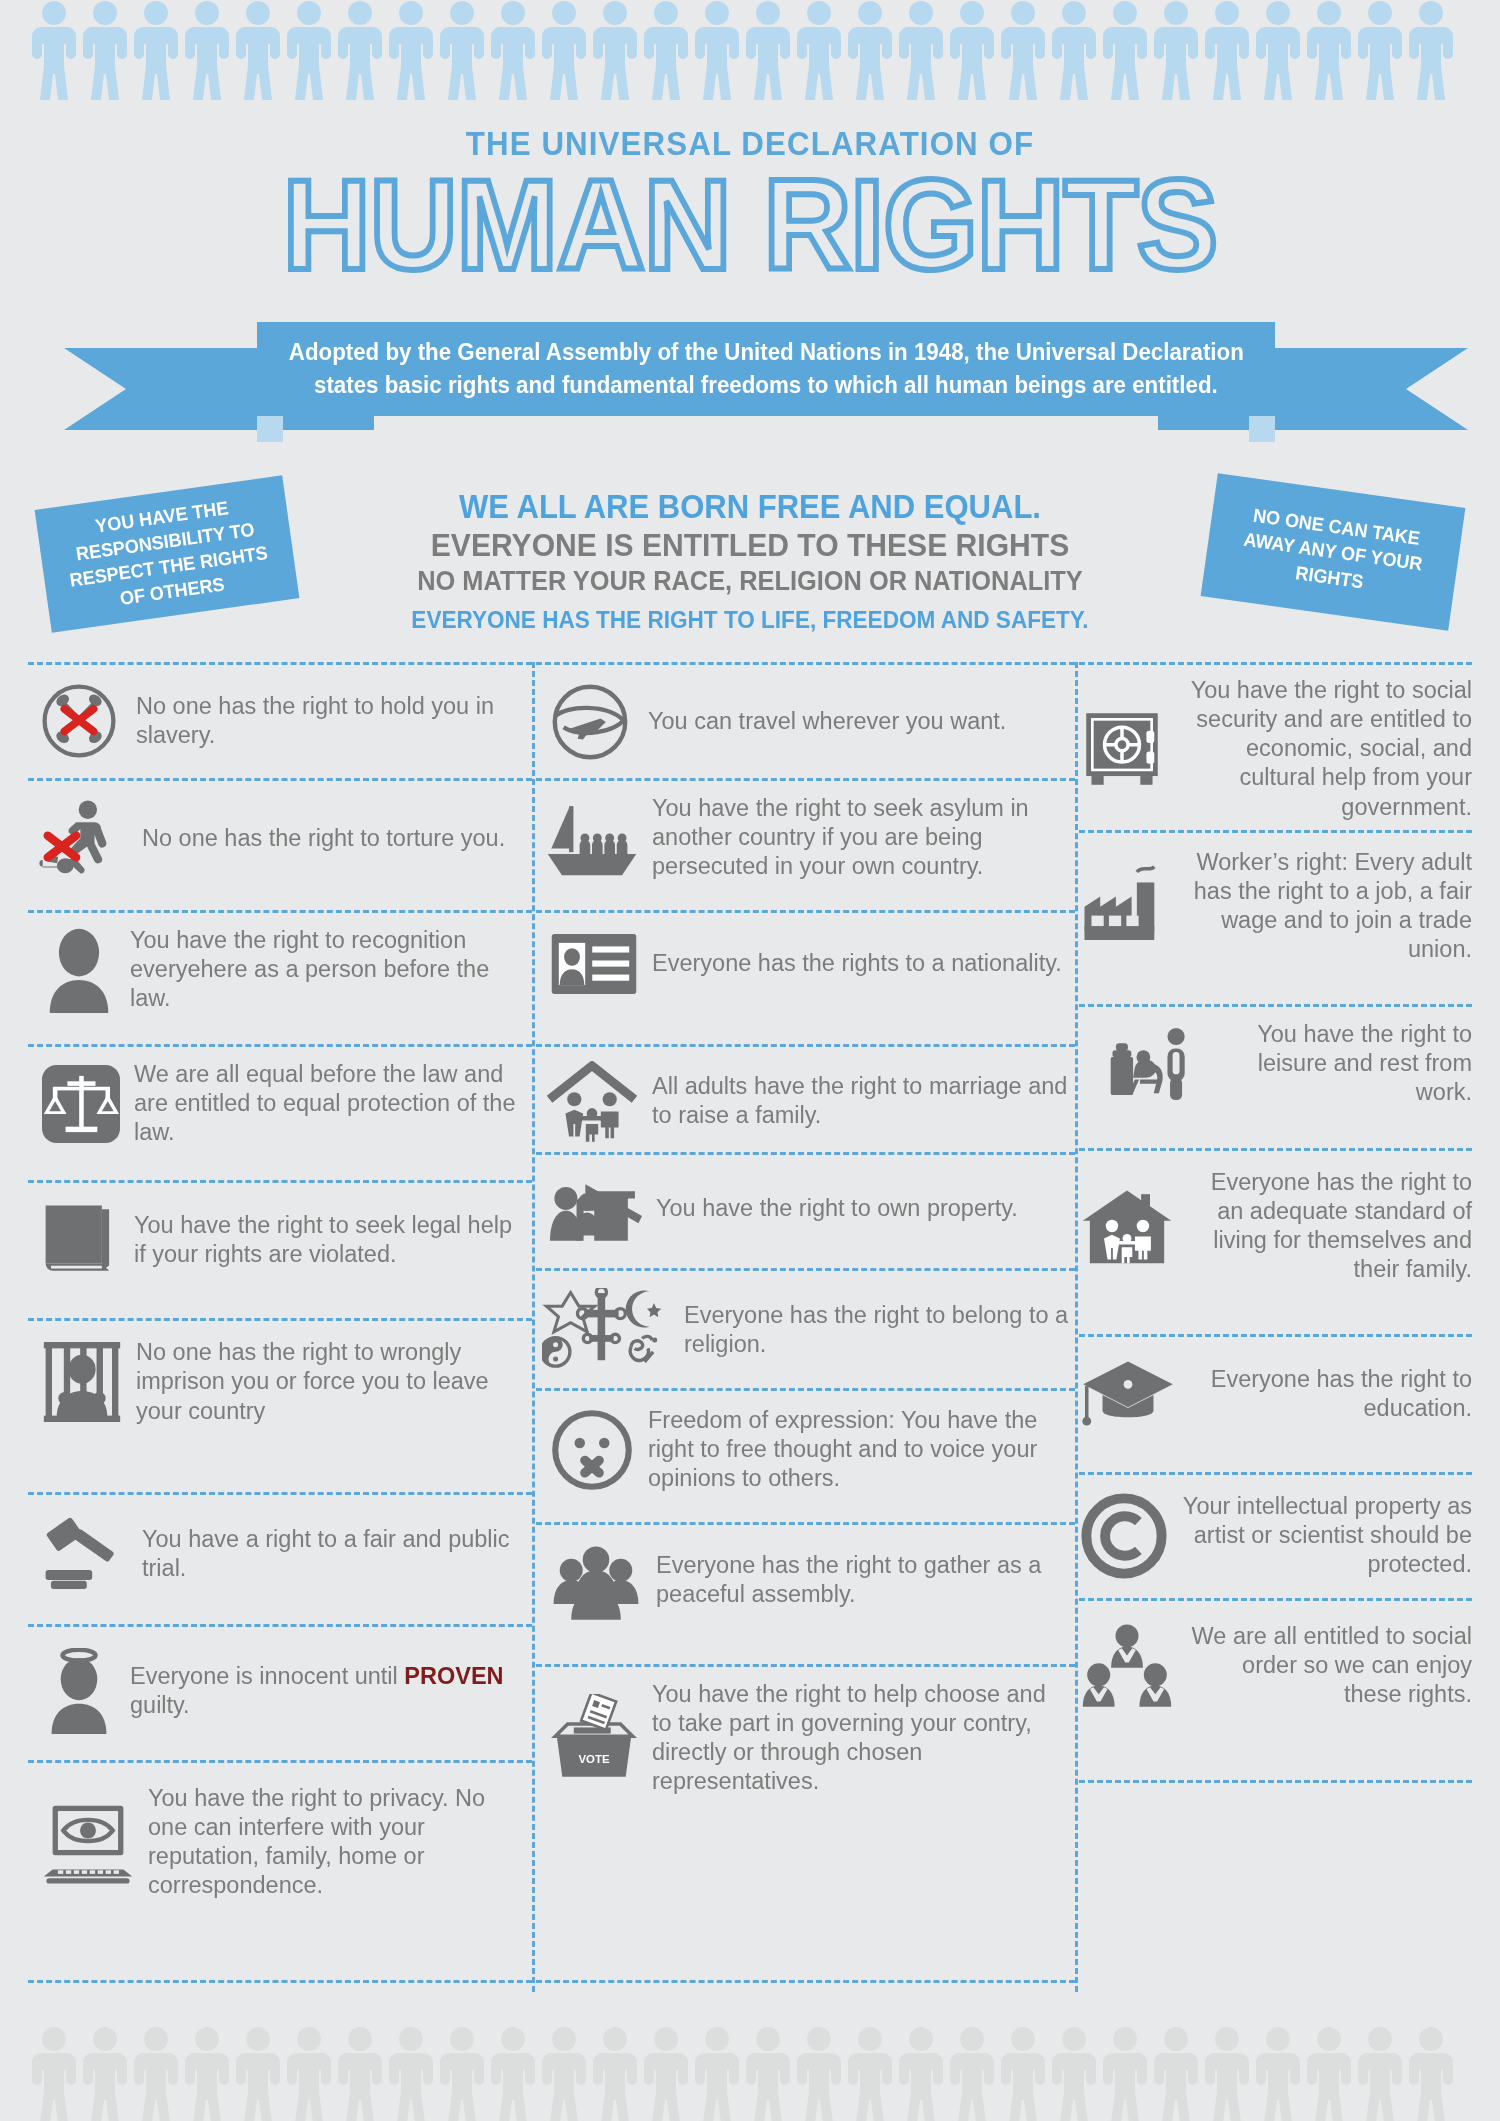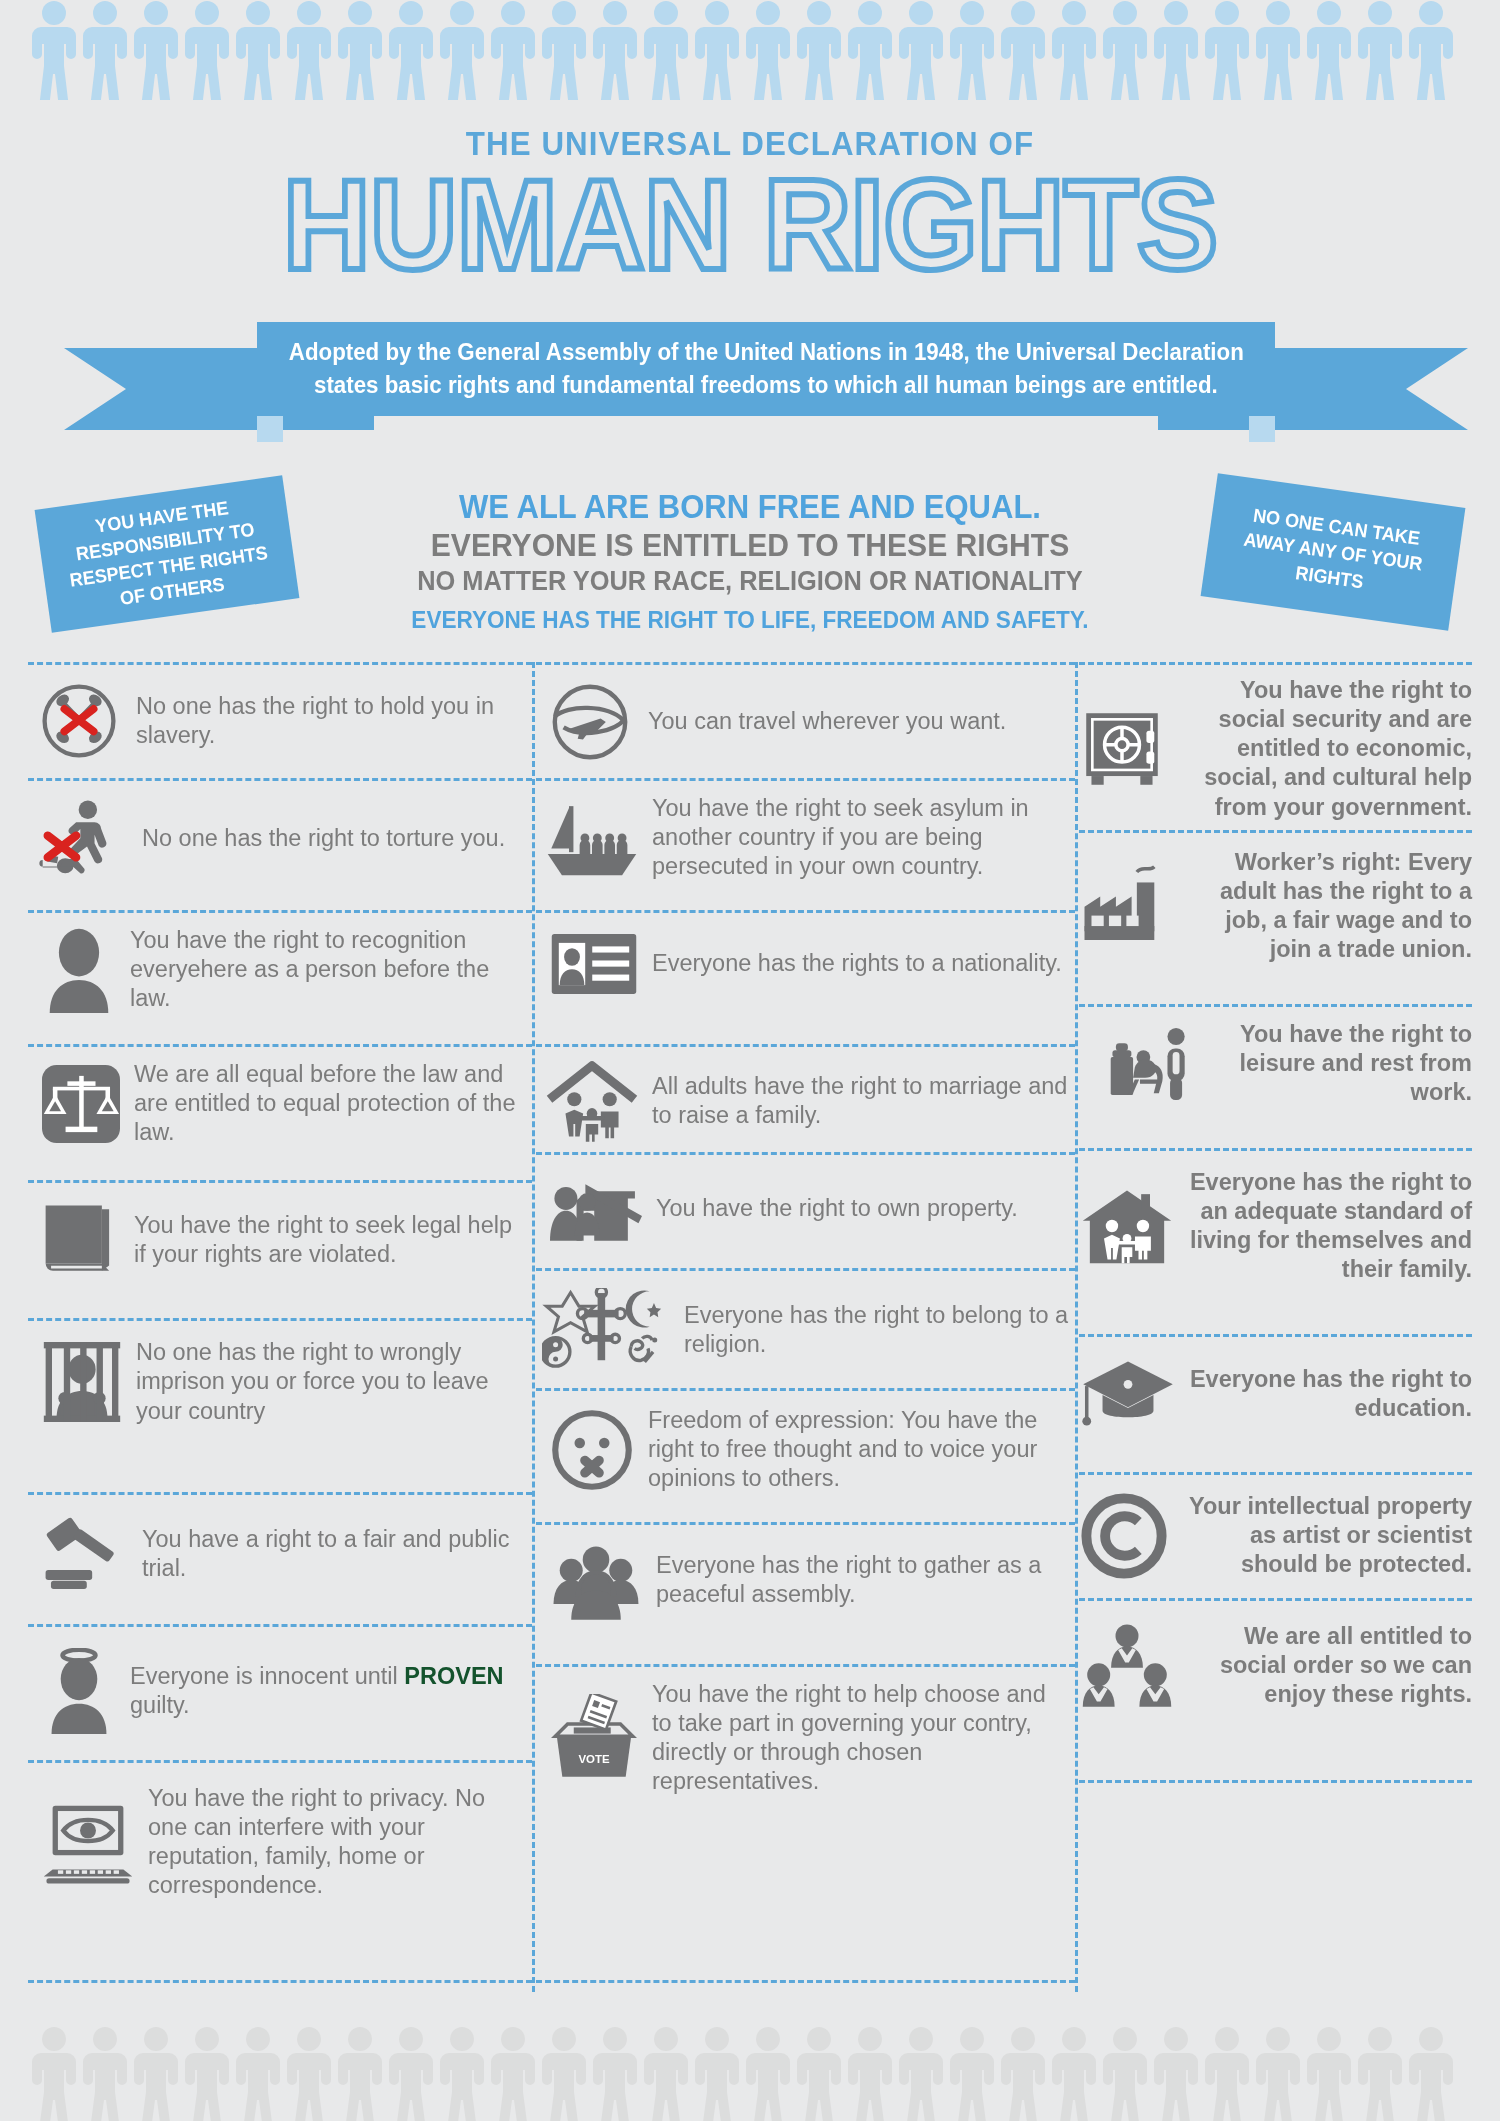--- a/index.html
+++ b/index.html
@@ -73,34 +73,34 @@
   }
   .tiltbox.left  { left: 42px;  top: 492px; width: 250px; height: 124px; transform: rotate(-8deg); }
   .tiltbox.right { right: 42px; top: 490px; width: 250px; height: 124px; transform: rotate(8deg); }
   .tiltbox span { display: block; transform: scaleX(0.95); }
 
   
   .grid { position: absolute; top: 662px; left: 28px; width: 1444px; height: 1330px; }
   .col { position: absolute; top: 0; height: 1330px; }
   .col-1 { left: 0;    width: 500px; }
   .col-2 { left: 508px; width: 535px; }
-  .col-3 { left: 1051px; width: 393px; font-weight: bold; }
+  .col-3 { left: 1051px; width: 393px; }
 
   .vrule { position: absolute; top: 0; height: 1330px; width: 0;
            border-left: 3px dashed #5ba7d9; }
   .vrule.v1 { left: 504px; }
   .vrule.v2 { left: 1047px; }
 
   .hline { position: absolute; height: 0; border-top: 3px dashed #5ba7d9; }
 
   .item { position: absolute; display: flex; align-items: center; gap: 14px; }
   .icon { flex: 0 0 auto; display: flex; align-items: flex-end; justify-content: center; }
   .icon svg { display: block; }
   .txt { color: #7c7c7c; font-size: 23.5px; line-height: 1.24; font-family: "Liberation Sans", sans-serif; }
-  .txt b { font-weight: bold; color: #14532d; }
+  .txt b { font-weight: bold; color: #7f1d1d; }
   .col-3 .txt { text-align: right; }
   .col-3 .item { flex-direction: row; }
 </style>
 </head>
 <body>
 
 <div class="page">
 
   <div class="people-row top">
     <svg viewBox="0 0 1500 100" preserveAspectRatio="none" aria-hidden="true">

